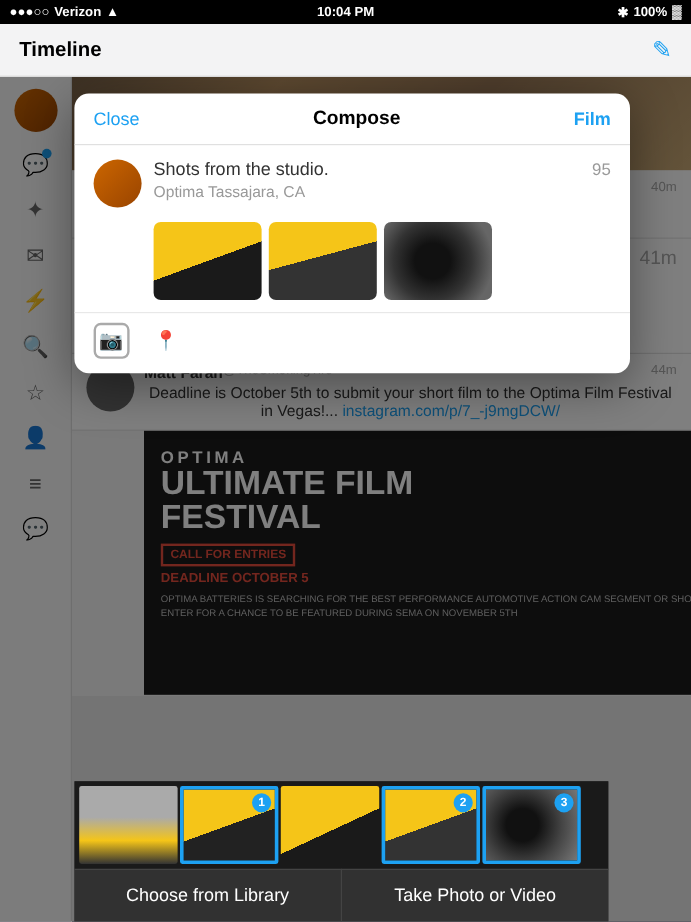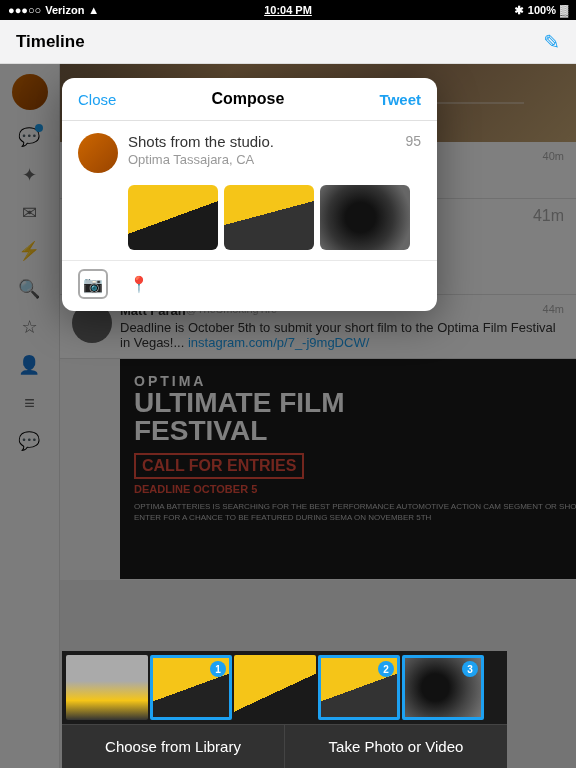--- a/index.html
+++ b/index.html
@@ -20,21 +20,21 @@
       align-items: center;
       justify-content: space-between;
       padding: 0 8px;
       color: #fff;
       font-size: 11px;
       font-weight: 600;
       position: relative;
       z-index: 100;
     }
     .status-left { display: flex; align-items: center; gap: 4px; }
-    .status-center { position: absolute; left: 50%; transform: translateX(-50%); text-decoration: underline; }
+    .status-center { position: absolute; left: 50%; transform: translateX(-50%); }
     .status-right { display: flex; align-items: center; gap: 4px; }
 
     
     .nav-bar {
       height: 44px;
       background: rgba(255,255,255,0.95);
       display: flex;
       align-items: center;
       justify-content: space-between;
       padding: 0 16px;
@@ -186,21 +186,21 @@
       height: 704px;
       background: rgba(0,0,0,0.5);
       z-index: 10;
     }
 
     
     .compose-dialog {
       position: absolute;
       top: 78px;
       left: 62px;
-      width: 375px;
+      width: 463px;
       background: #fff;
       border-radius: 12px;
       z-index: 20;
       overflow: hidden;
       box-shadow: 0 10px 40px rgba(0,0,0,0.4);
     }
     .compose-header {
       display: flex;
       align-items: center;
       justify-content: space-between;
@@ -466,48 +466,48 @@
   </div>
 
   <div class="tweet-item" style="padding: 8px 12px;">
     <div class="tweet-avatar" style="background: #666; border-radius: 50%; width: 40px; height: 40px; flex-shrink: 0;"></div>
     <div class="tweet-body" style="flex:1;">
       <div style="display: flex; justify-content: space-between;">
         <span class="tweet-header">Matt Farah</span>
         <span style="font-size: 11px; color: #aaa;">@TheSmokingTire</span>
         <span style="font-size: 11px; color: #aaa; margin-left: auto;">44m</span>
       </div>
-      <div style="font-size: 13px; color: #333; margin-top: 2px;">
+      <div style="font-size: 13px; color: #333; margin-top: 2px; text-align: center;">
         <span>Deadline is October 5th to submit your short film to the Optima Film Festival in Vegas!...</span>
         <span style="color: #1da1f2;">instagram.com/p/7_-j9mgDCW/</span>
       </div>
     </div>
   </div>
 
   <div class="optima-banner" style="position: relative; height: 220px; overflow: hidden; background: #1a1a1a;">
     <div style="display: flex; height: 100%;">
       <div style="flex:1; padding: 14px; display: flex; flex-direction: column; justify-content: flex-start;">
         <div style="color: #fff; font-size: 14px; font-weight: 900; text-transform: uppercase; letter-spacing: 3px;">OPTIMA</div>
         <div style="color: #fff; font-size: 28px; font-weight: 900; text-transform: uppercase; line-height: 1;">ULTIMATE FILM</div>
         <div style="color: #fff; font-size: 28px; font-weight: 900; text-transform: uppercase; line-height: 1;">FESTIVAL</div>
-        <div style="color: #e74c3c; font-size: 16px; font-weight: 700; text-transform: uppercase; margin-top: 8px; border: 2px solid #e74c3c; padding: 2px 6px; display: inline-block; width: fit-content;">CALL FOR ENTRIES</div>
+        <div style="color: #e74c3c; font-size: 10px; font-weight: 700; text-transform: uppercase; margin-top: 8px; border: 2px solid #e74c3c; padding: 2px 6px; display: inline-block; width: fit-content;">CALL FOR ENTRIES</div>
         <div style="color: #e74c3c; font-size: 11px; font-weight: 700; text-transform: uppercase; margin-top: 4px;">DEADLINE OCTOBER 5</div>
         <div style="color: #bbb; font-size: 8px; text-transform: uppercase; margin-top: 6px; line-height: 1.4;">OPTIMA BATTERIES IS SEARCHING FOR THE BEST PERFORMANCE AUTOMOTIVE ACTION CAM SEGMENT OR SHORT FILM. ENTER FOR A CHANCE TO BE FEATURED DURING SEMA ON NOVEMBER 5TH</div>
       </div>
     </div>
   </div>
 </div>
 
 <div class="overlay"></div>
 
 <div class="compose-dialog">
   <div class="compose-header">
     <span class="compose-close">Close</span>
     <span class="compose-title">Compose</span>
-    <span class="compose-tweet-btn">Tweet</span>
+    <span class="compose-tweet-btn">Film</span>
   </div>
   <div class="compose-body">
     <div class="compose-user-avatar" style="background: linear-gradient(135deg, #cc6600, #994400);"></div>
     <div class="compose-text-area">
       <div class="compose-text-main">Shots from the studio.</div>
       <div class="compose-location">Optima Tassajara, CA</div>
     </div>
     <span class="compose-char-count">95</span>
   </div>
 

